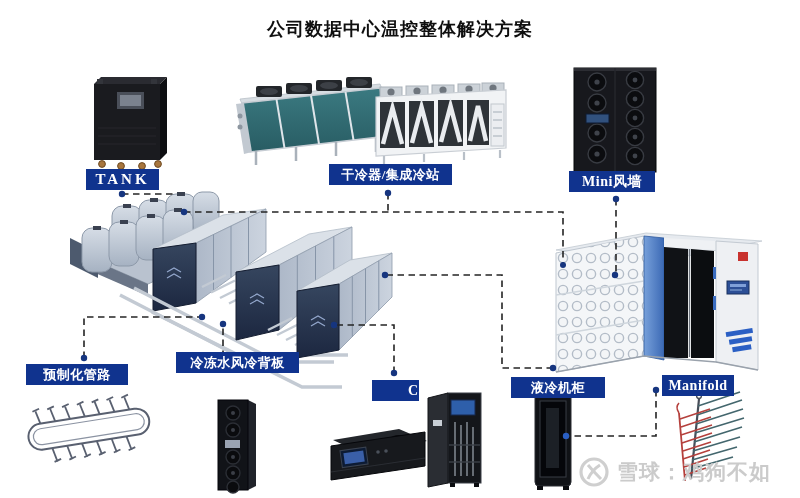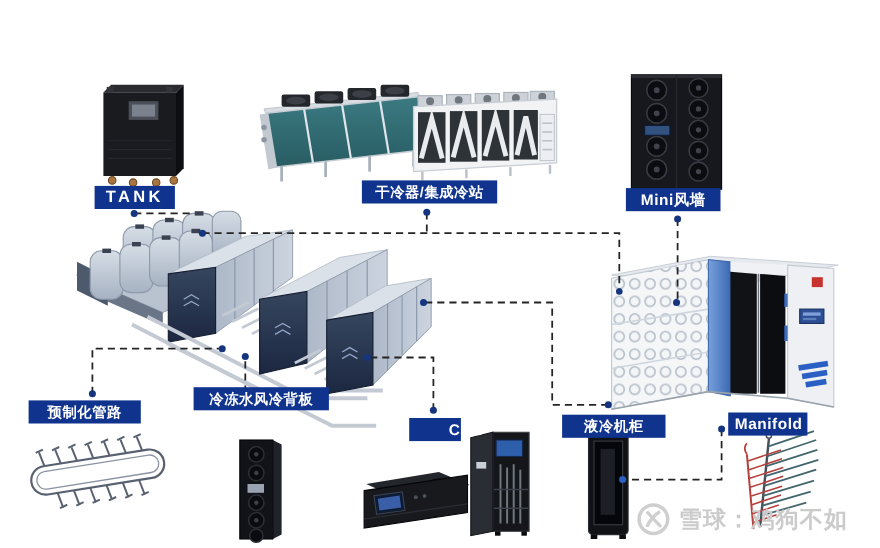--- a/index.html
+++ b/index.html
@@ -3,37 +3,38 @@
 <meta charset="utf-8">
 <style>
   html,body{margin:0;padding:0;background:#fff;}
   .stage{position:relative;width:800px;height:498px;background:#ffffff;overflow:hidden;
          font-family:"Liberation Sans",sans-serif;}
   .title{position:absolute;top:17px;left:0;width:100%;text-align:center;font-weight:bold;
          font-size:18px;color:#0f0f0f;letter-spacing:1px;font-family:"Liberation Serif",serif;}
   svg.layer{position:absolute;left:0;top:0;}
   .tag{position:absolute;background:#10338e;color:#ffffff;font-weight:bold;font-size:13px;
        height:21px;line-height:21px;text-align:center;padding:0 6px;box-sizing:border-box;
-       letter-spacing:0.5px;white-space:nowrap;}
+       letter-spacing:0.5px;white-space:nowrap;font-family:Liberation Serif, serif;}
   #tag-tank{left:86px;top:169px;width:73px;font-size:15px;letter-spacing:3px;}
   #tag-drycooler{left:329px;top:164px;width:123px;}
   #tag-miniwall{left:569px;top:171px;width:86px;font-size:14px;}
   #tag-prefab{left:26px;top:364px;width:102px;}
   #tag-backplane{left:176px;top:352px;width:123px;}
   #tag-cdu{left:372px;top:380px;width:47px;font-size:14px;letter-spacing:1px;padding-left:36px;}
   #tag-liquid{left:511px;top:377px;width:94px;}
   #tag-manifold{left:662px;top:375px;width:72px;font-size:14px;text-align:center;}
   .watermark{position:absolute;left:578px;top:456px;display:flex;align-items:center;gap:7px;
              color:#cbcbcb;font-weight:bold;font-size:21px;letter-spacing:1px;}
 </style>
 </head>
 <body>
 
 <div class="stage">
 
+  <div class="title">公司数据中心温控整体解决方案</div>
 
   <svg class="layer" width="800" height="498" viewBox="0 0 800 498">
     <defs>
       <linearGradient id="gSide" x1="0" y1="0" x2="1" y2="0">
         <stop offset="0" stop-color="#adb8c8"></stop>
           <stop offset="1" stop-color="#ccd4df"></stop>
       </linearGradient>
       <linearGradient id="gCap" x1="0" y1="0" x2="0" y2="1">
         <stop offset="0" stop-color="#36465f"></stop>
           <stop offset="1" stop-color="#1c2740"></stop>

